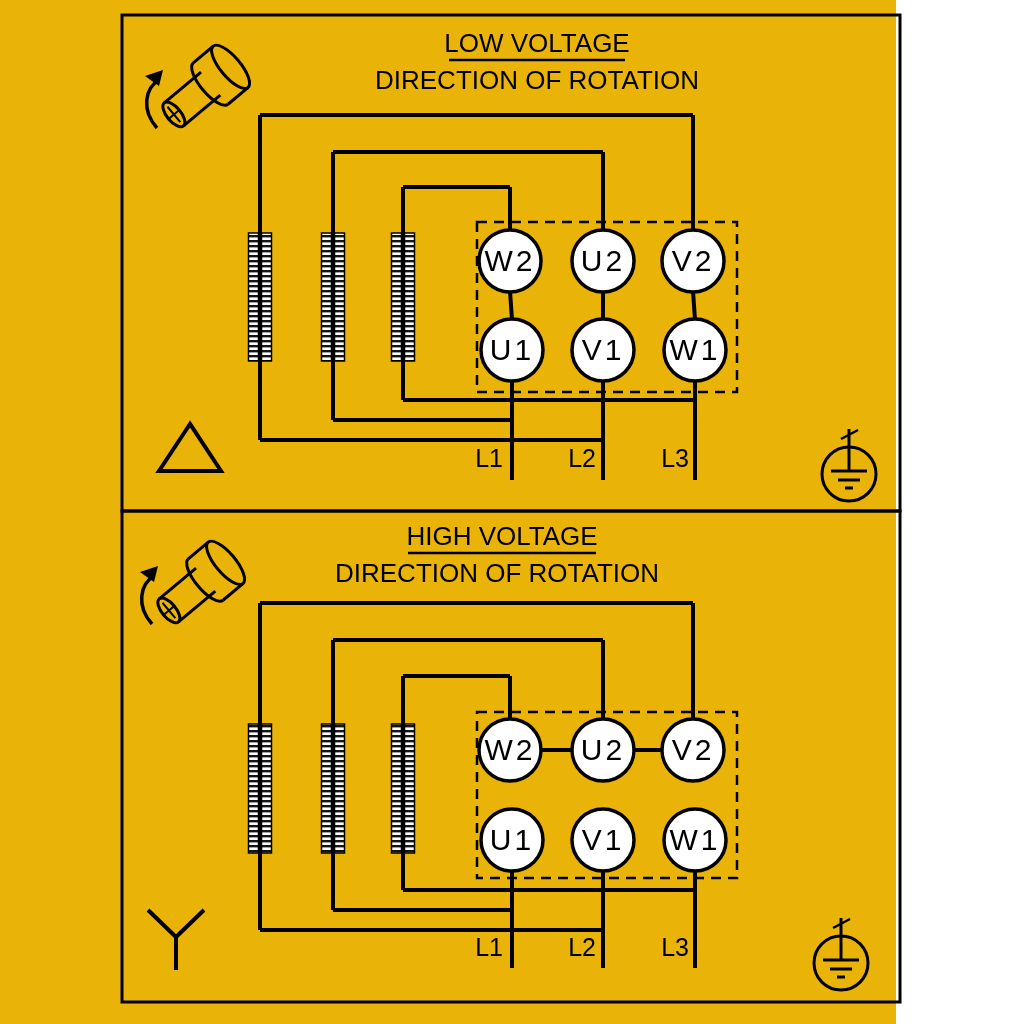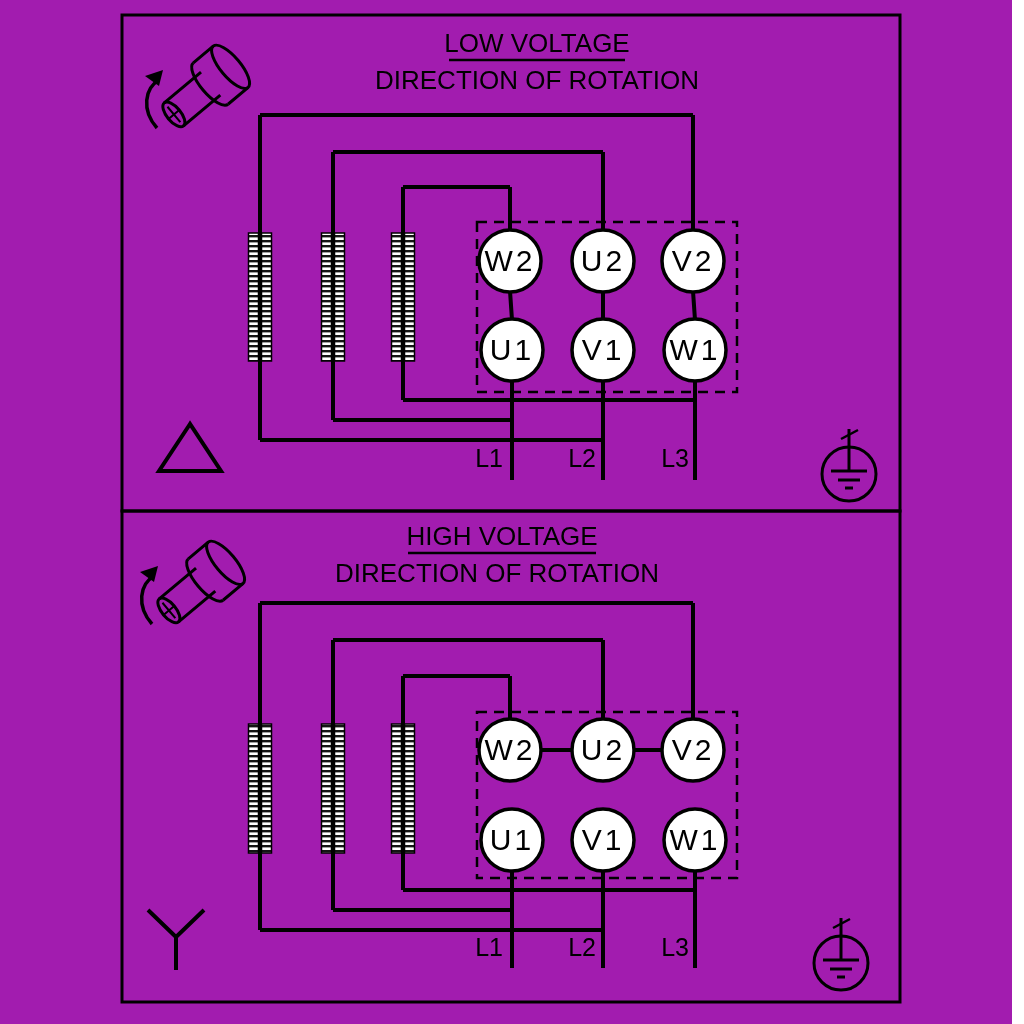--- a/index.html
+++ b/index.html
@@ -1,16 +1,16 @@
 <!DOCTYPE html>
 <html><head>
 <meta charset="utf-8">
 <style>
   html,body{margin:0;padding:0;background:#ffffff;}
-  .canvas{width:1012px;height:1024px;position:relative;background:#a21caf;}
+  .canvas{width:896px;height:1024px;position:relative;background:#eab308;}
   svg text{font-family:"Liberation Sans",sans-serif;fill:#000;}
   .t-title{font-size:26px;}
   .t-term{font-size:30px;letter-spacing:3px;}
   .t-sup{font-size:25px;}
   .wire{stroke:#000;stroke-width:4;fill:none;}
   .thin{stroke:#000;stroke-width:3;fill:none;}
   .frame{stroke:#000;stroke-width:3;fill:none;}
   .circ{stroke:#000;stroke-width:3.5;fill:#fff;}
   .dashbox{stroke:#000;stroke-width:2.5;fill:none;stroke-dasharray:10 7;}
   .sym{stroke:#000;stroke-width:4;fill:none;}

